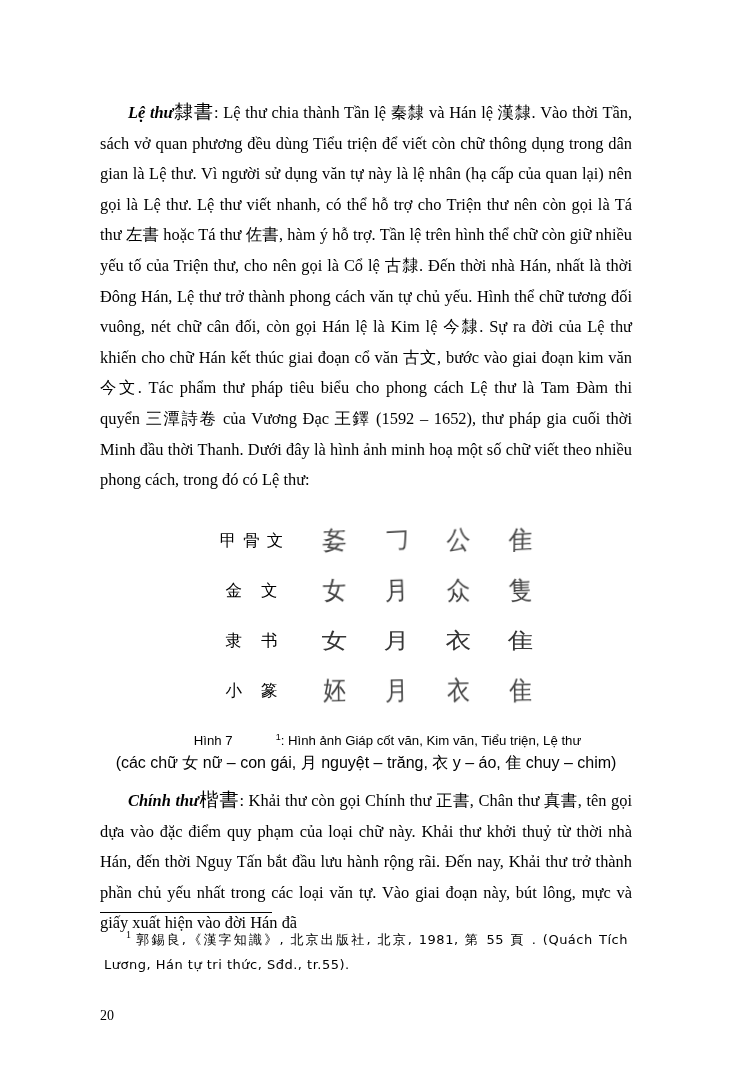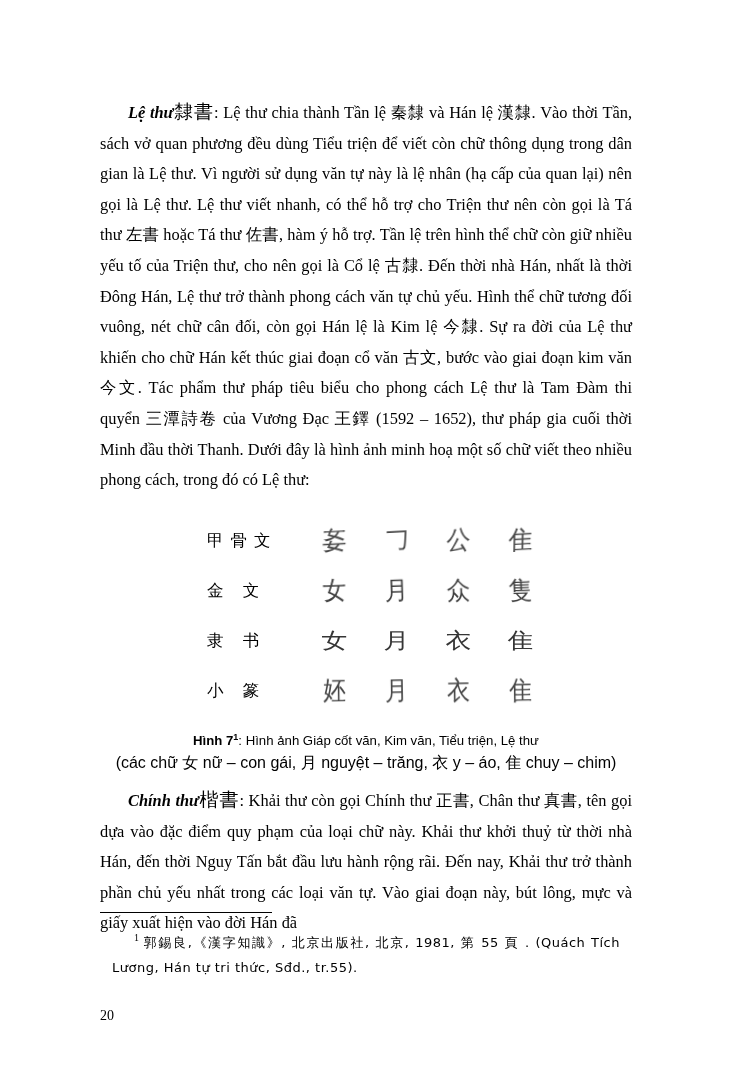--- a/index.html
+++ b/index.html
@@ -57,21 +57,21 @@
   .glyph-table td {
     padding: 0;
     height: 50px;
     vertical-align: middle;
   }
   .row-label {
     width: 96px;
     font-family: "DejaVu Sans", sans-serif;
     font-size: 16.5px;
     letter-spacing: 7px;
-    text-align: left;
+    text-align: center;
     padding-left: 26px !important;
     white-space: nowrap;
   }
   .glyph-cell {
     width: 62px;
     text-align: center;
   }
   .glyph {
     font-family: "DejaVu Sans", sans-serif;
     font-size: 23px;
@@ -99,21 +99,22 @@
     opacity: .95;
   }
   .fig-caption {
     text-align: center;
     font-family: "Liberation Sans", sans-serif;
     font-size: 13.2px;
     line-height: 22px;
     margin-top: 10px;
   }
   .fig-caption .cap-bold {
-    font-weight: bold;
+    font-weight: normal;
+    margin-left: 43px;
   }
   .fig-caption sup {
     font-size: 9px;
     vertical-align: super;
   }
   .cap2 {
     text-align: center;
     font-family: "Liberation Sans", sans-serif;
     font-size: 16px;
     line-height: 22px;
@@ -131,21 +132,21 @@
   .fn-rule {
     width: 172px;
     height: 1px;
     background: #000;
     margin-bottom: 9px;
   }
   .footnote {
     font-size: 14px;
     line-height: 25px;
     text-align: justify;
-    margin: 12px;
+    margin: 4px;
     text-indent: 22px;
   }
   .footnote sup {
     font-size: 10px;
     vertical-align: super;
   }
   .footnote .han {
     font-size: 13px;
   }
   .page-number {

